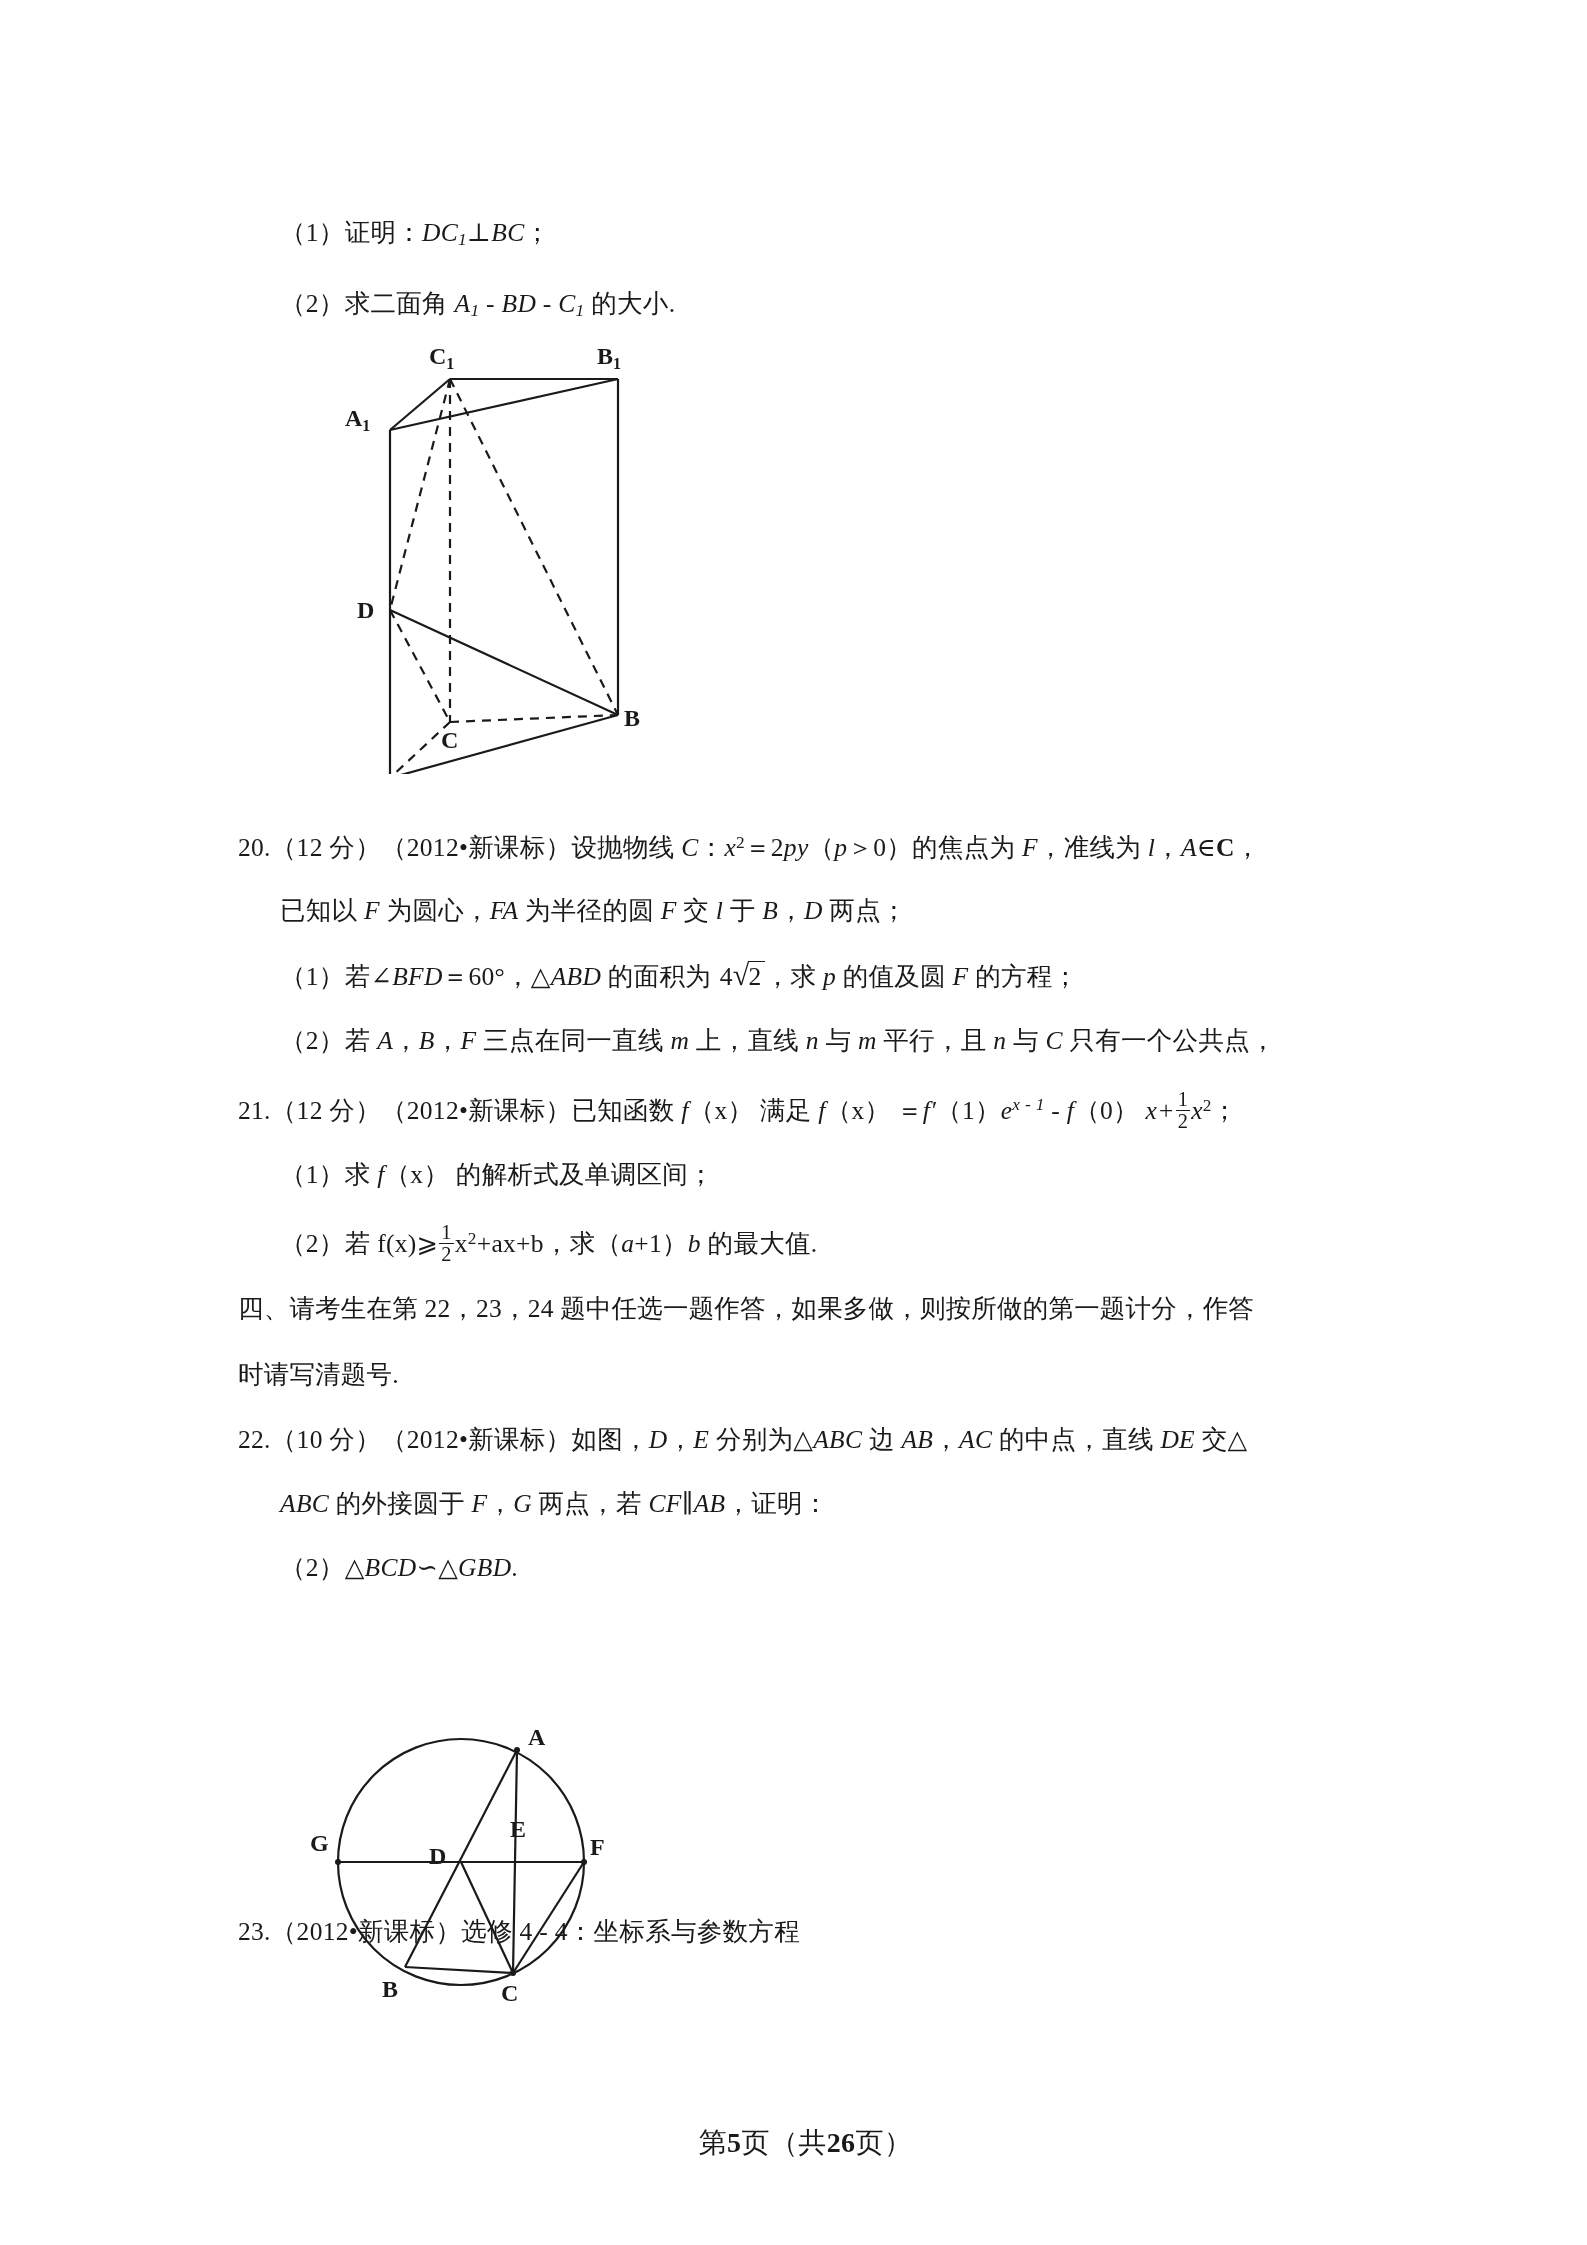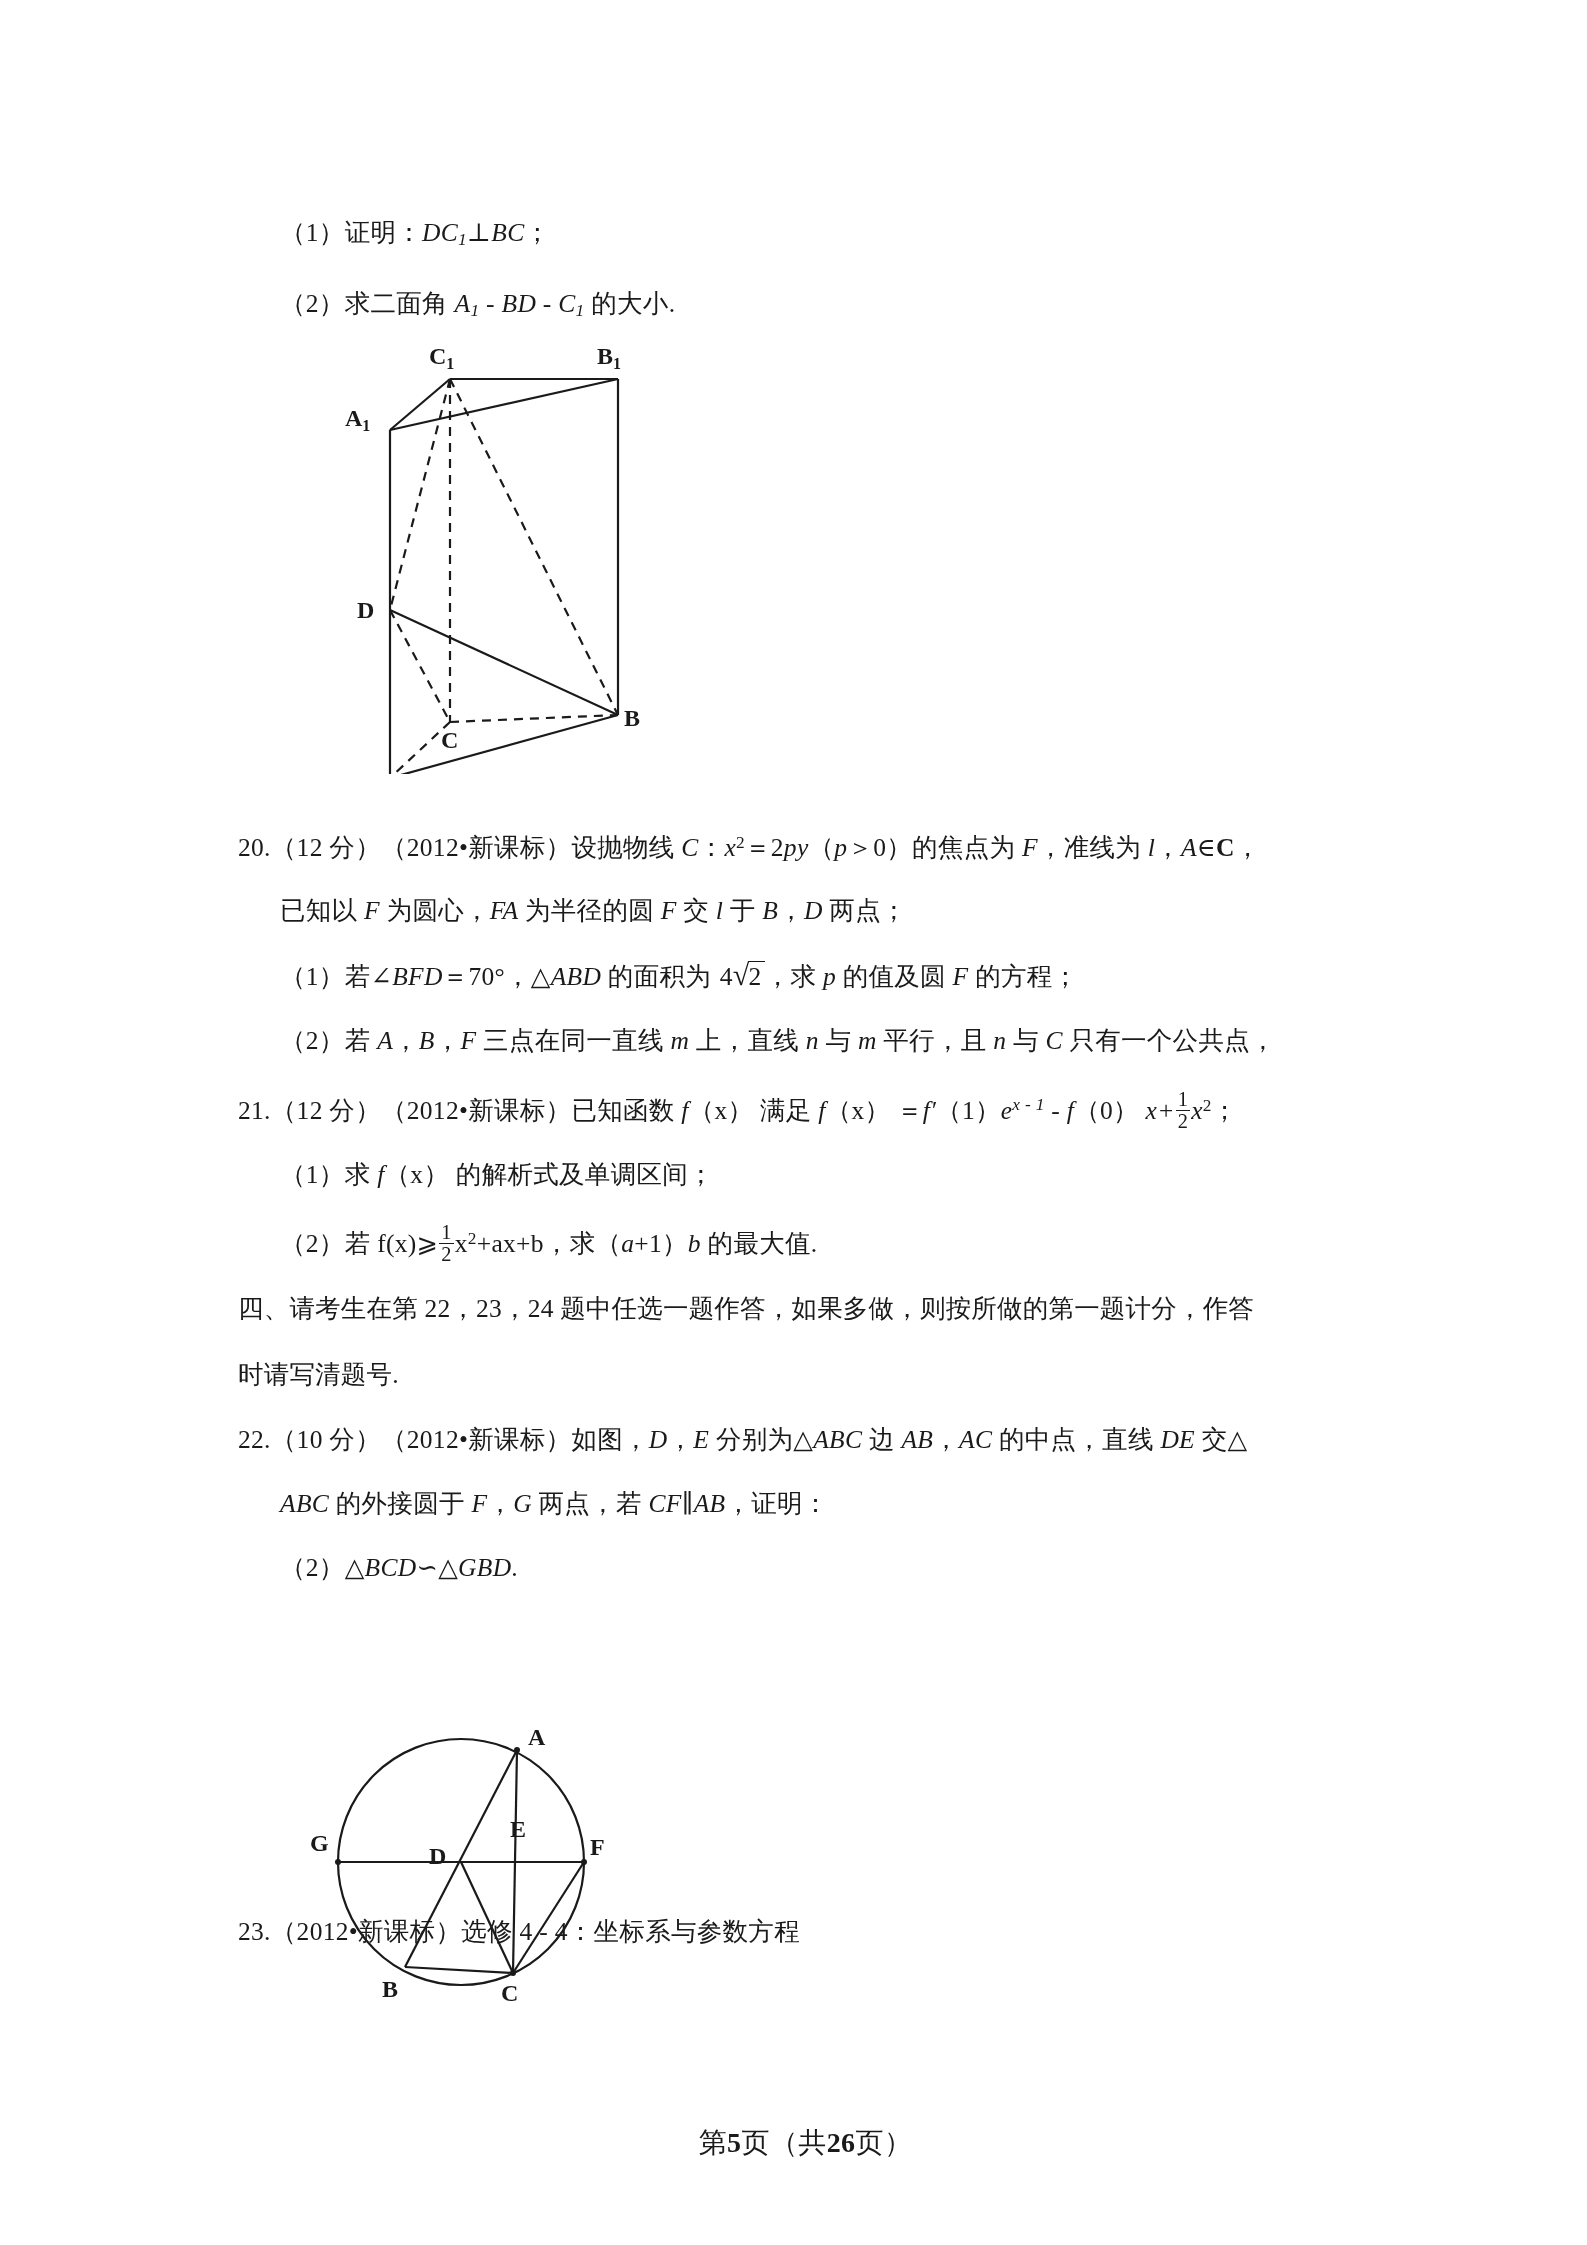--- a/index.html
+++ b/index.html
@@ -97,21 +97,21 @@
 
     <div class="line">
       <span>20.</span><span>（12 分）</span><span>（2012•新课标）</span><span>设抛物线 </span><span class="mi">C</span><span>：</span><span class="mi">x</span><sup>2</sup><span>＝2</span><span class="mi">py</span><span>（</span><span class="mi">p</span><span>＞0</span><span>）</span><span>的焦点为 </span><span class="mi">F</span><span>，准线为 </span><span class="mi">l</span><span>，</span><span class="mi">A</span><span>∈</span><b>C</b><span>，</span>
     </div>
 
     <div class="line hang">
       <span>已知以 </span><span class="mi">F</span><span> 为圆心，</span><span class="mi">FA</span><span> 为半径的圆 </span><span class="mi">F</span><span> 交 </span><span class="mi">l</span><span> 于 </span><span class="mi">B</span><span>，</span><span class="mi">D</span><span> 两点；</span>
     </div>
 
     <div class="line hang">
-      <span>（1）</span><span>若∠</span><span class="mi">BFD</span><span>＝70°，△</span><span class="mi">ABD</span><span> 的面积为 </span><span class="sqrt"><span>4</span><span class="radical">√</span><span class="rad-body">2</span></span><span>，求 </span><span class="mi">p</span><span> 的值及圆 </span><span class="mi">F</span><span> 的方程；</span>
+      <span>（1）</span><span>若∠</span><span class="mi">BFD</span><span>＝60°，△</span><span class="mi">ABD</span><span> 的面积为 </span><span class="sqrt"><span>4</span><span class="radical">√</span><span class="rad-body">2</span></span><span>，求 </span><span class="mi">p</span><span> 的值及圆 </span><span class="mi">F</span><span> 的方程；</span>
     </div>
 
     <div class="line hang">
       <span>（2）</span><span>若 </span><span class="mi">A</span><span>，</span><span class="mi">B</span><span>，</span><span class="mi">F</span><span> 三点在同一直线 </span><span class="mi">m</span><span> 上，直线 </span><span class="mi">n</span><span> 与 </span><span class="mi">m</span><span> 平行，且 </span><span class="mi">n</span><span> 与 </span><span class="mi">C</span><span> 只有一个公共点，</span>
     </div>
 
 
     <div class="line">
       <span>21.</span><span>（12 分）</span><span>（2012•新课标）</span><span>已知函数 </span><span class="mi">f</span><span>（x）</span><span> 满足 </span><span class="mi">f</span><span>（x）</span><span> ＝</span><span class="mi">f′</span><span>（1）</span><span class="mi">e</span><span class="sup-up">x - 1</span><span> - </span><span class="mi">f</span><span>（0）</span><span class="mi"> x+</span><span class="frac"><span class="num">1</span><span class="den">2</span></span><span class="mi">x</span><sup>2</sup><span>；</span>
     </div>

